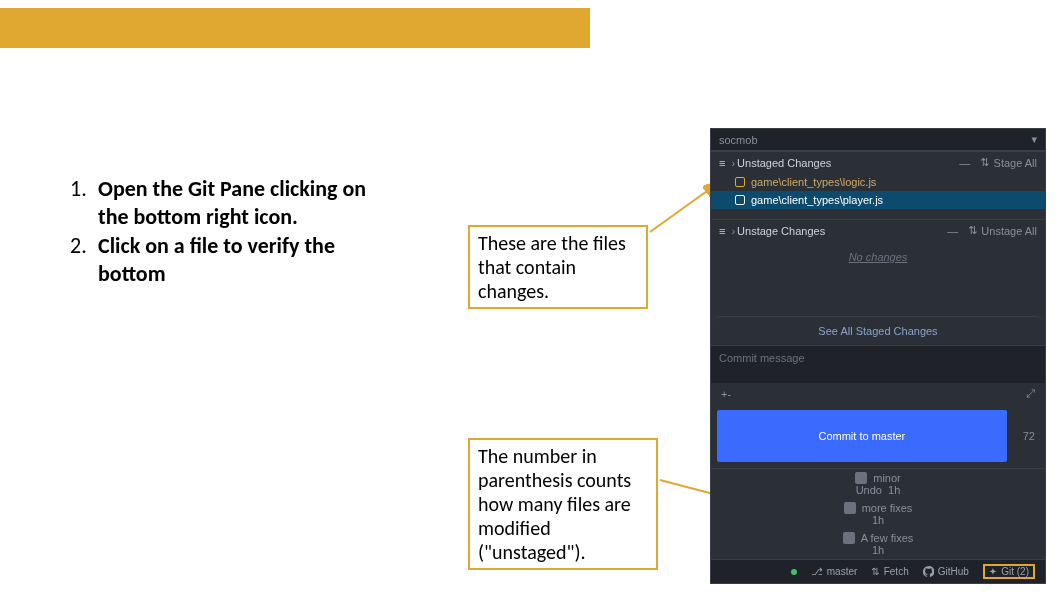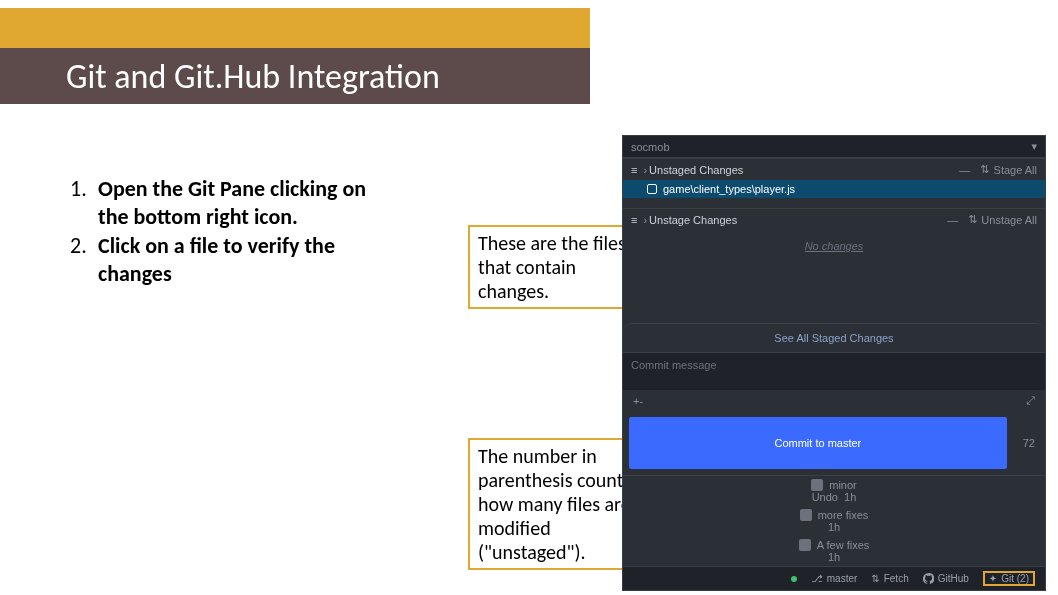--- a/index.html
+++ b/index.html
@@ -70,29 +70,28 @@
     position: absolute;
     stroke: #e0a830;
     fill: #e0a830;
     stroke-width: 2;
   }
 
   
   .git-pane {
     position: absolute;
     right: 12px; top: 128px;
-    width: 424px; height: 456px;
+    width: 336px; height: 456px;
     background: #2b2f36;
     color: #cfd3da;
     font-family: "Segoe UI", Arial, sans-serif;
     font-size: 11px;
     display: flex;
     flex-direction: column;
     border: 1px solid #3a3f47;
-    margin-top: 7px;
   }
   .gp-top {
     height: 22px;
     background: #1f2228;
     display: flex; align-items: center; justify-content: space-between;
     padding: 0 8px;
     border-bottom: 1px solid #3a3f47;
     color: #8a8f99;
   }
   .gp-section-head {
@@ -181,33 +180,30 @@
   }
   .chev::before { content: "›"; color: #8a8f99; margin-right: 2px; }
 
   svg.ico { width: 11px; height: 11px; fill: #9aa0aa; }
 </style>
 </head>
 <body>
 
 <div class="title-band-outer">
   <div class="tb-gold"></div>
-  <div class="tb-brown">
-    <div class="tb-title">Git and Git.Hub Integration</div>
-  </div>
 </div>
 
 <div class="instructions">
   <div class="row">
     <div class="num">1.</div>
     <div class="txt">Open the Git Pane clicking on the bottom right icon.</div>
   </div>
   <div class="row">
     <div class="num">2.</div>
-    <div class="txt">Click on a file to verify the changes</div>
+    <div class="txt">Click on a file to verify the bottom</div>
   </div>
 </div>
 
 <div class="callout callout1">These are the files that contain changes.</div>
 <svg class="arrow" style="left:648px; top:180px; width:72px; height:56px;">
   <defs>
       <marker id="ah1" markerWidth="6" markerHeight="6" refX="5" refY="3" orient="auto">
         <path d="M0,0 L6,3 L0,6 Z"></path>
       </marker>
     </defs>
@@ -236,20 +232,24 @@
       <span>≡</span>
       <span class="chev">Unstaged Changes</span>
     </div>
     <div class="right">
       <span>—</span>
       <span class="action">
         <span>⇅</span>
         <span>Stage All</span>
       </span>
     </div>
+  </div>
+  <div class="file-row">
+    <span class="file-icon"></span>
+    <span>game\client_types\logic.js</span>
   </div>
   <div class="file-row selected">
     <span class="file-icon"></span>
     <span>game\client_types\player.js</span>
   </div>
 
   <div class="gp-section-head" style="margin-top:10px;">
     <div class="left">
       <span>≡</span>
       <span class="chev">Unstage Changes</span>

